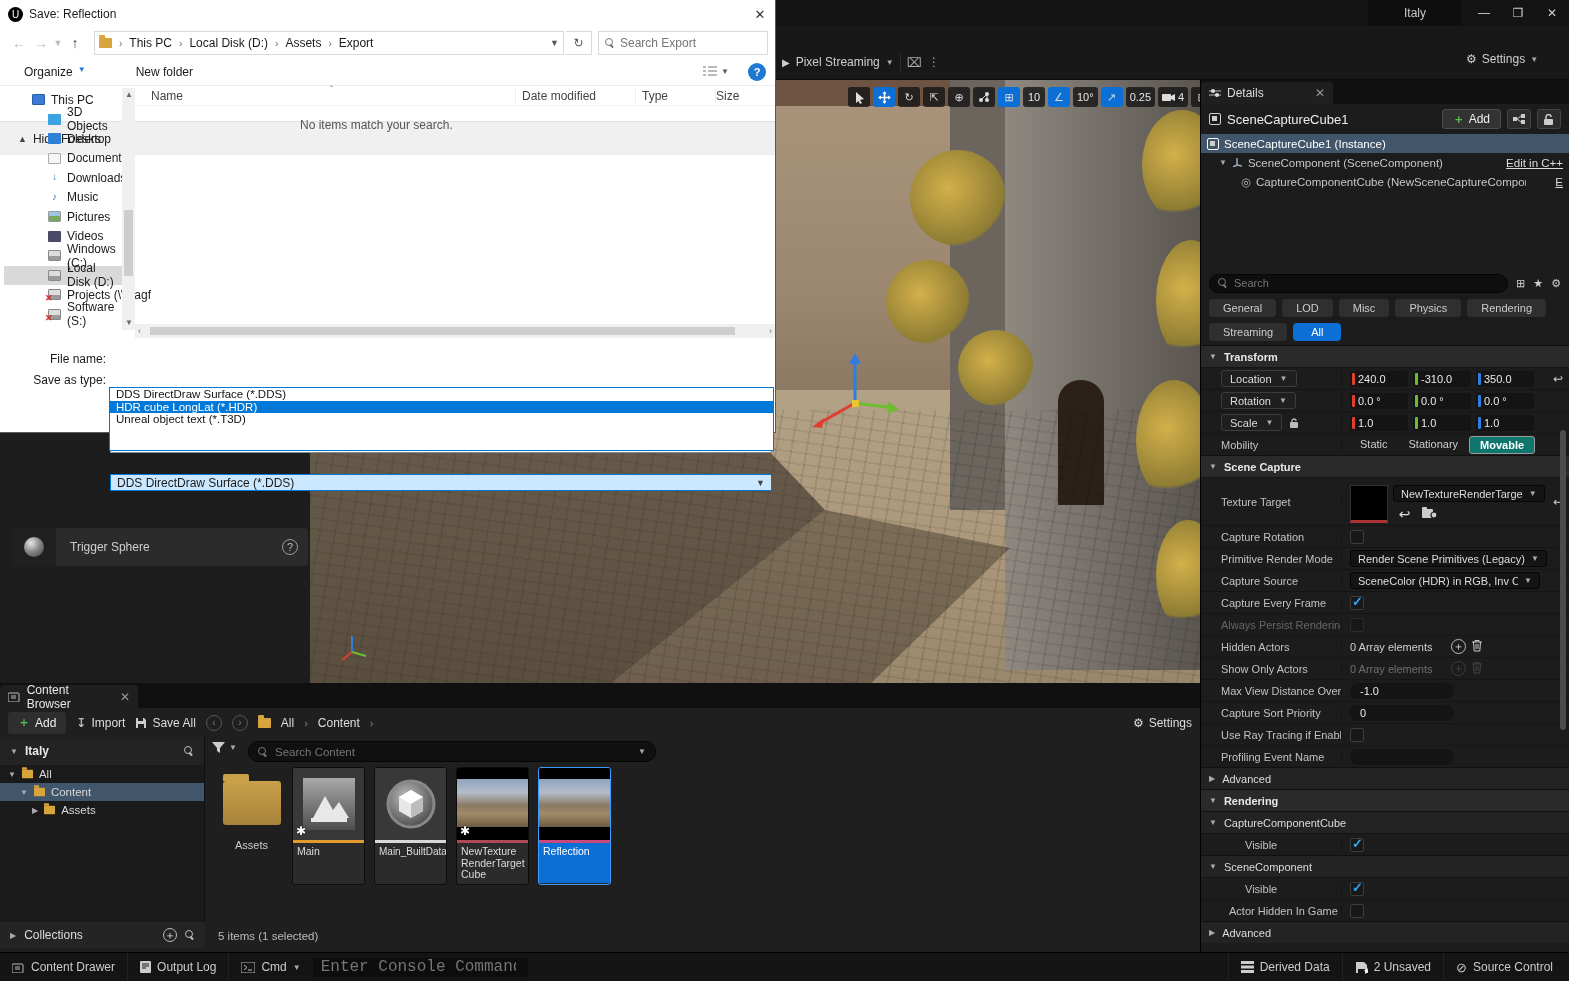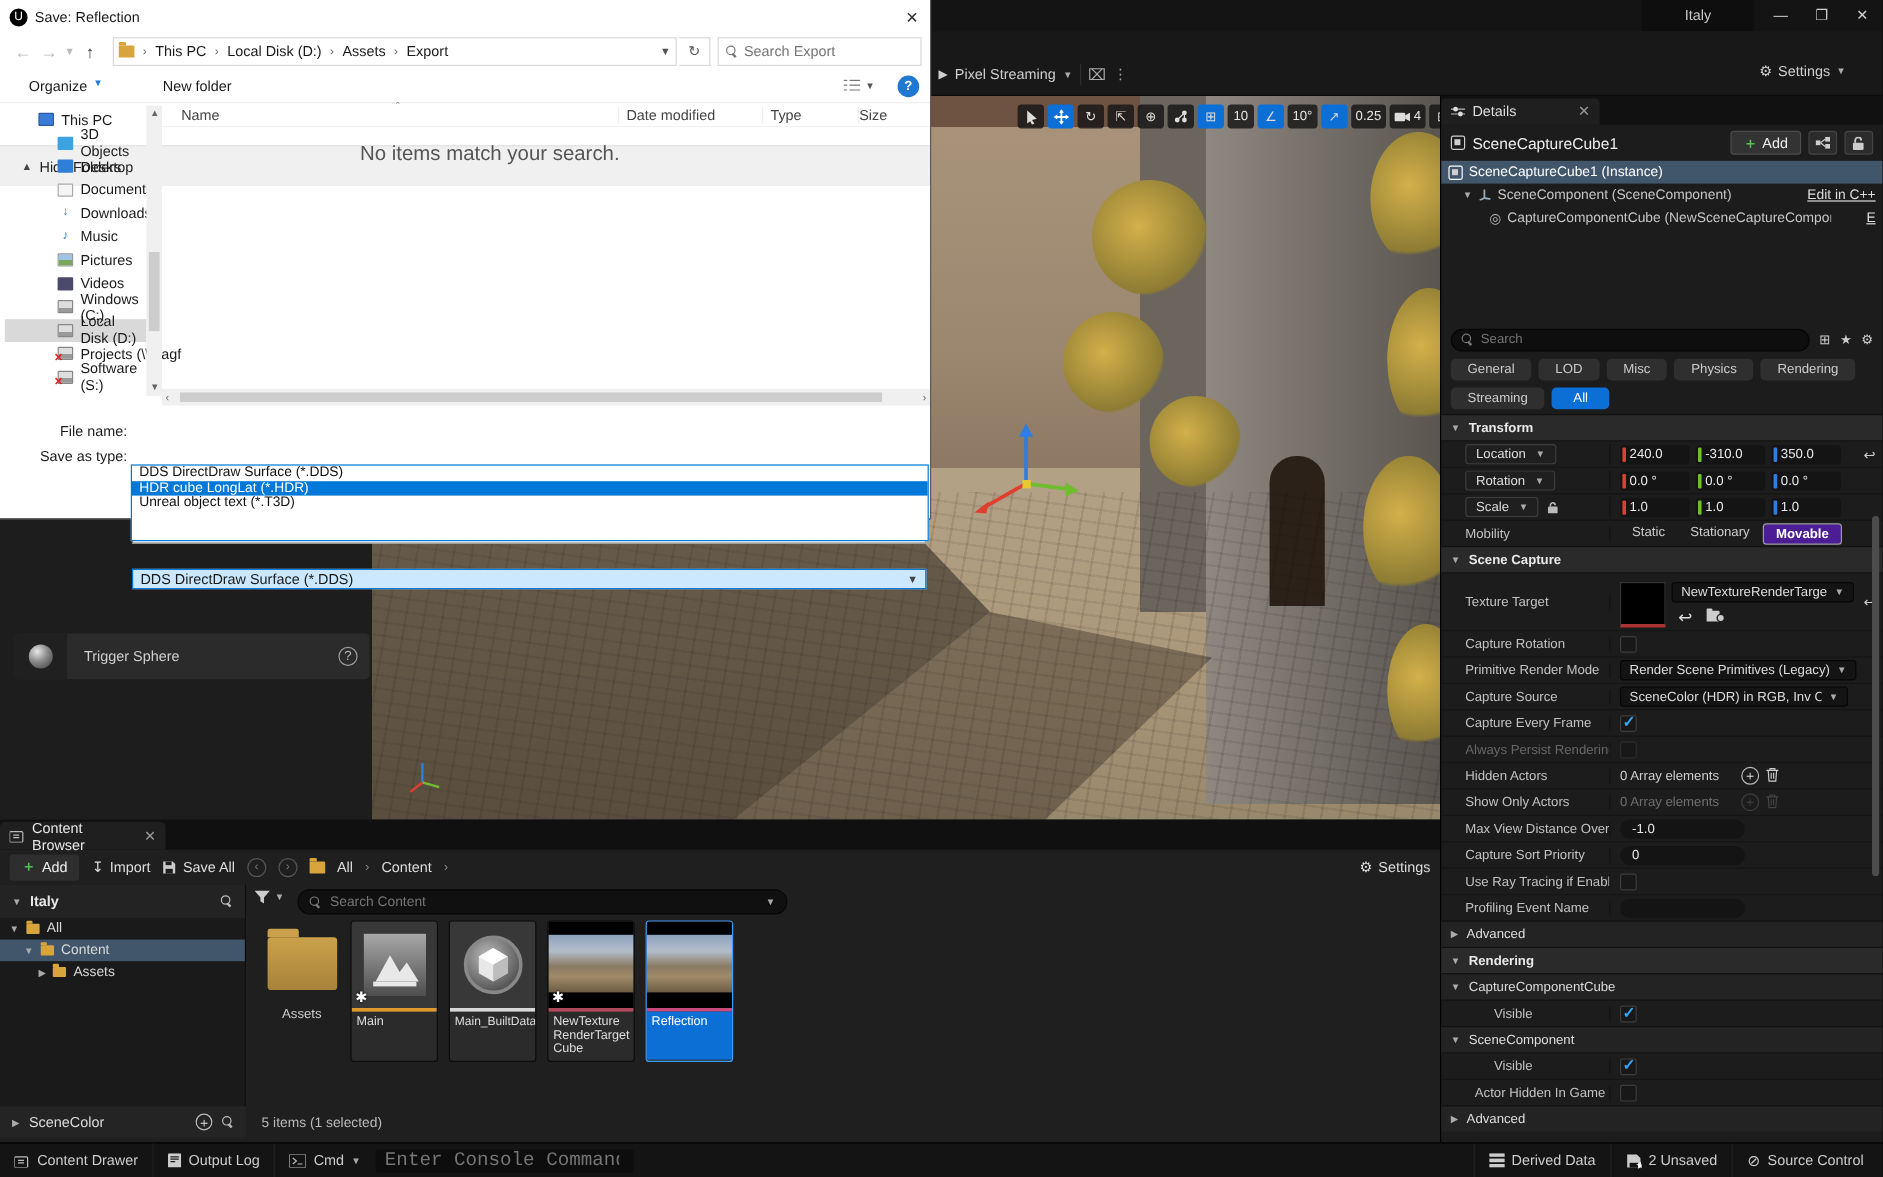--- a/index.html
+++ b/index.html
@@ -102,21 +102,21 @@
   .dlabel{width:141px;padding-left:20px;color:#c2c2c2;border-right:1px solid #151515;overflow:hidden;white-space:nowrap}
   .dlabel.ind{padding-left:44px}
   .dlabel.dim{color:#666}
   .dval{flex:1;display:flex;align-items:center;gap:5px;padding-left:8px}
   .pill{height:17px;background:#1f1f1f;border:1px solid #3c3c3c;border-radius:3px;display:flex;align-items:center;gap:8px;padding:0 8px;color:#ddd}
   .vec{width:58px;height:16px;background:#141414;border-radius:3px;display:flex;align-items:center;padding-left:8px;color:#e8e8e8;position:relative;overflow:hidden}
   .vec::before{content:"";position:absolute;left:2px;top:2px;bottom:2px;width:3px;border-radius:1px}
   .vec.x::before{background:#e03e2e}.vec.y::before{background:#6dbd2f}.vec.z::before{background:#2e7de0}
   .seg{display:flex;gap:1px}
   .seg span{padding:2px 10px;color:#ccc}
-  .seg .on{background:#4c1d95;border:1px solid #9a9a9a;border-radius:3px;color:#fff;font-weight:bold}
+  .seg .on{background:#0f766e;border:1px solid #9a9a9a;border-radius:3px;color:#fff;font-weight:bold}
   .ddown{height:17px;background:#141414;border:1px solid #060606;border-radius:3px;display:flex;align-items:center;gap:6px;padding:0 7px;color:#ddd}
   .numfield{width:104px;height:16px;background:#141414;border-radius:8px;display:flex;align-items:center;padding-left:10px;color:#e8e8e8}
   .circ{width:15px;height:15px;border:1px solid #bbb;border-radius:50%;display:flex;align-items:center;justify-content:center;font-size:11px;color:#ddd}
   .circ.dim,.dimtxt{opacity:.45}
   .resetbtn{position:absolute;right:6px;color:#ccc;font-size:12px}
   .dscroll{left:1560px;top:430px;width:6px;height:300px;background:#4c4c4c;border-radius:3px}
   
   .cbrowser{left:0;top:683px;width:1200px;height:269px;background:#1f1f1f;color:#cfcfcf;font-size:11px}
   .cbtabstrip{height:25px;background:#101010;display:flex;align-items:flex-end}
   .cbtab{width:138px;height:23px;background:#1f1f1f;border-radius:4px 4px 0 0;display:flex;align-items:center;gap:6px;padding:0 8px;color:#e8e8e8;font-size:12px}
@@ -630,21 +630,21 @@
         <span>Content</span>
     </div>
     <div class="cbtreerow" style="padding-left:32px">
       <span class="car">▶</span>
         <span class="folder" style="transform:scale(.85)"></span>
         <span>Assets</span>
     </div>
   </div>
   <div class="abs collections">
     <span class="car">▶</span>
-    <span>SceneColor</span>
+    <span>Collections</span>
     <span class="circ" style="margin-left:auto;width:14px;height:14px">＋</span>
     <span class="mag" style="color:#bbb"></span>
   </div>
   <div class="abs" style="left:212px;top:742px;display:flex;align-items:center;gap:4px;color:#ccc">
     <svg width="13" height="11">
         <polygon points="0,0 13,0 8,6 8,11 5,9 5,6" fill="#ccc"></polygon>
       </svg>
     <span class="car">▼</span>
   </div>
   <div class="abs cbsearch">
@@ -868,21 +868,21 @@
       <div class="abs" style="top:230px;left:3px;color:#666;font-size:8px">▼</div>
     </div>
 
     <div class="abs listhead">
       <span style="padding-left:16px;width:380px">Name</span>
       <span style="width:120px;border-left:1px solid #eee;padding-left:6px">Date modified</span>
       <span style="width:80px;border-left:1px solid #eee;padding-left:6px">Type</span>
       <span style="width:40px;border-left:1px solid #eee;text-align:left">Size</span>
     </div>
     <div class="abs" style="left:330px;top:84px;color:#777;font-size:9px">ˆ</div>
-    <div class="abs" style="left:300px;top:118px;color:#555;font-size:17px">No items match your search.</div>
+    <div class="abs" style="left:300px;top:118px;color:#555;font-size:12px">No items match your search.</div>
     <div class="abs hscroll">
       <span style="margin-left:3px;color:#666;font-size:9px">‹</span>
       <span style="margin-left:auto;margin-right:3px;color:#666;font-size:9px">›</span>
     </div>
     <div class="abs hthumb"></div>
 
     <div class="abs" style="left:20px;top:352px;width:86px;text-align:right">File name:</div>
     <div class="abs combo" style="left:110px;top:349px;width:662px">
       <span>Reflection</span>
         <span class="car">▼</span>

